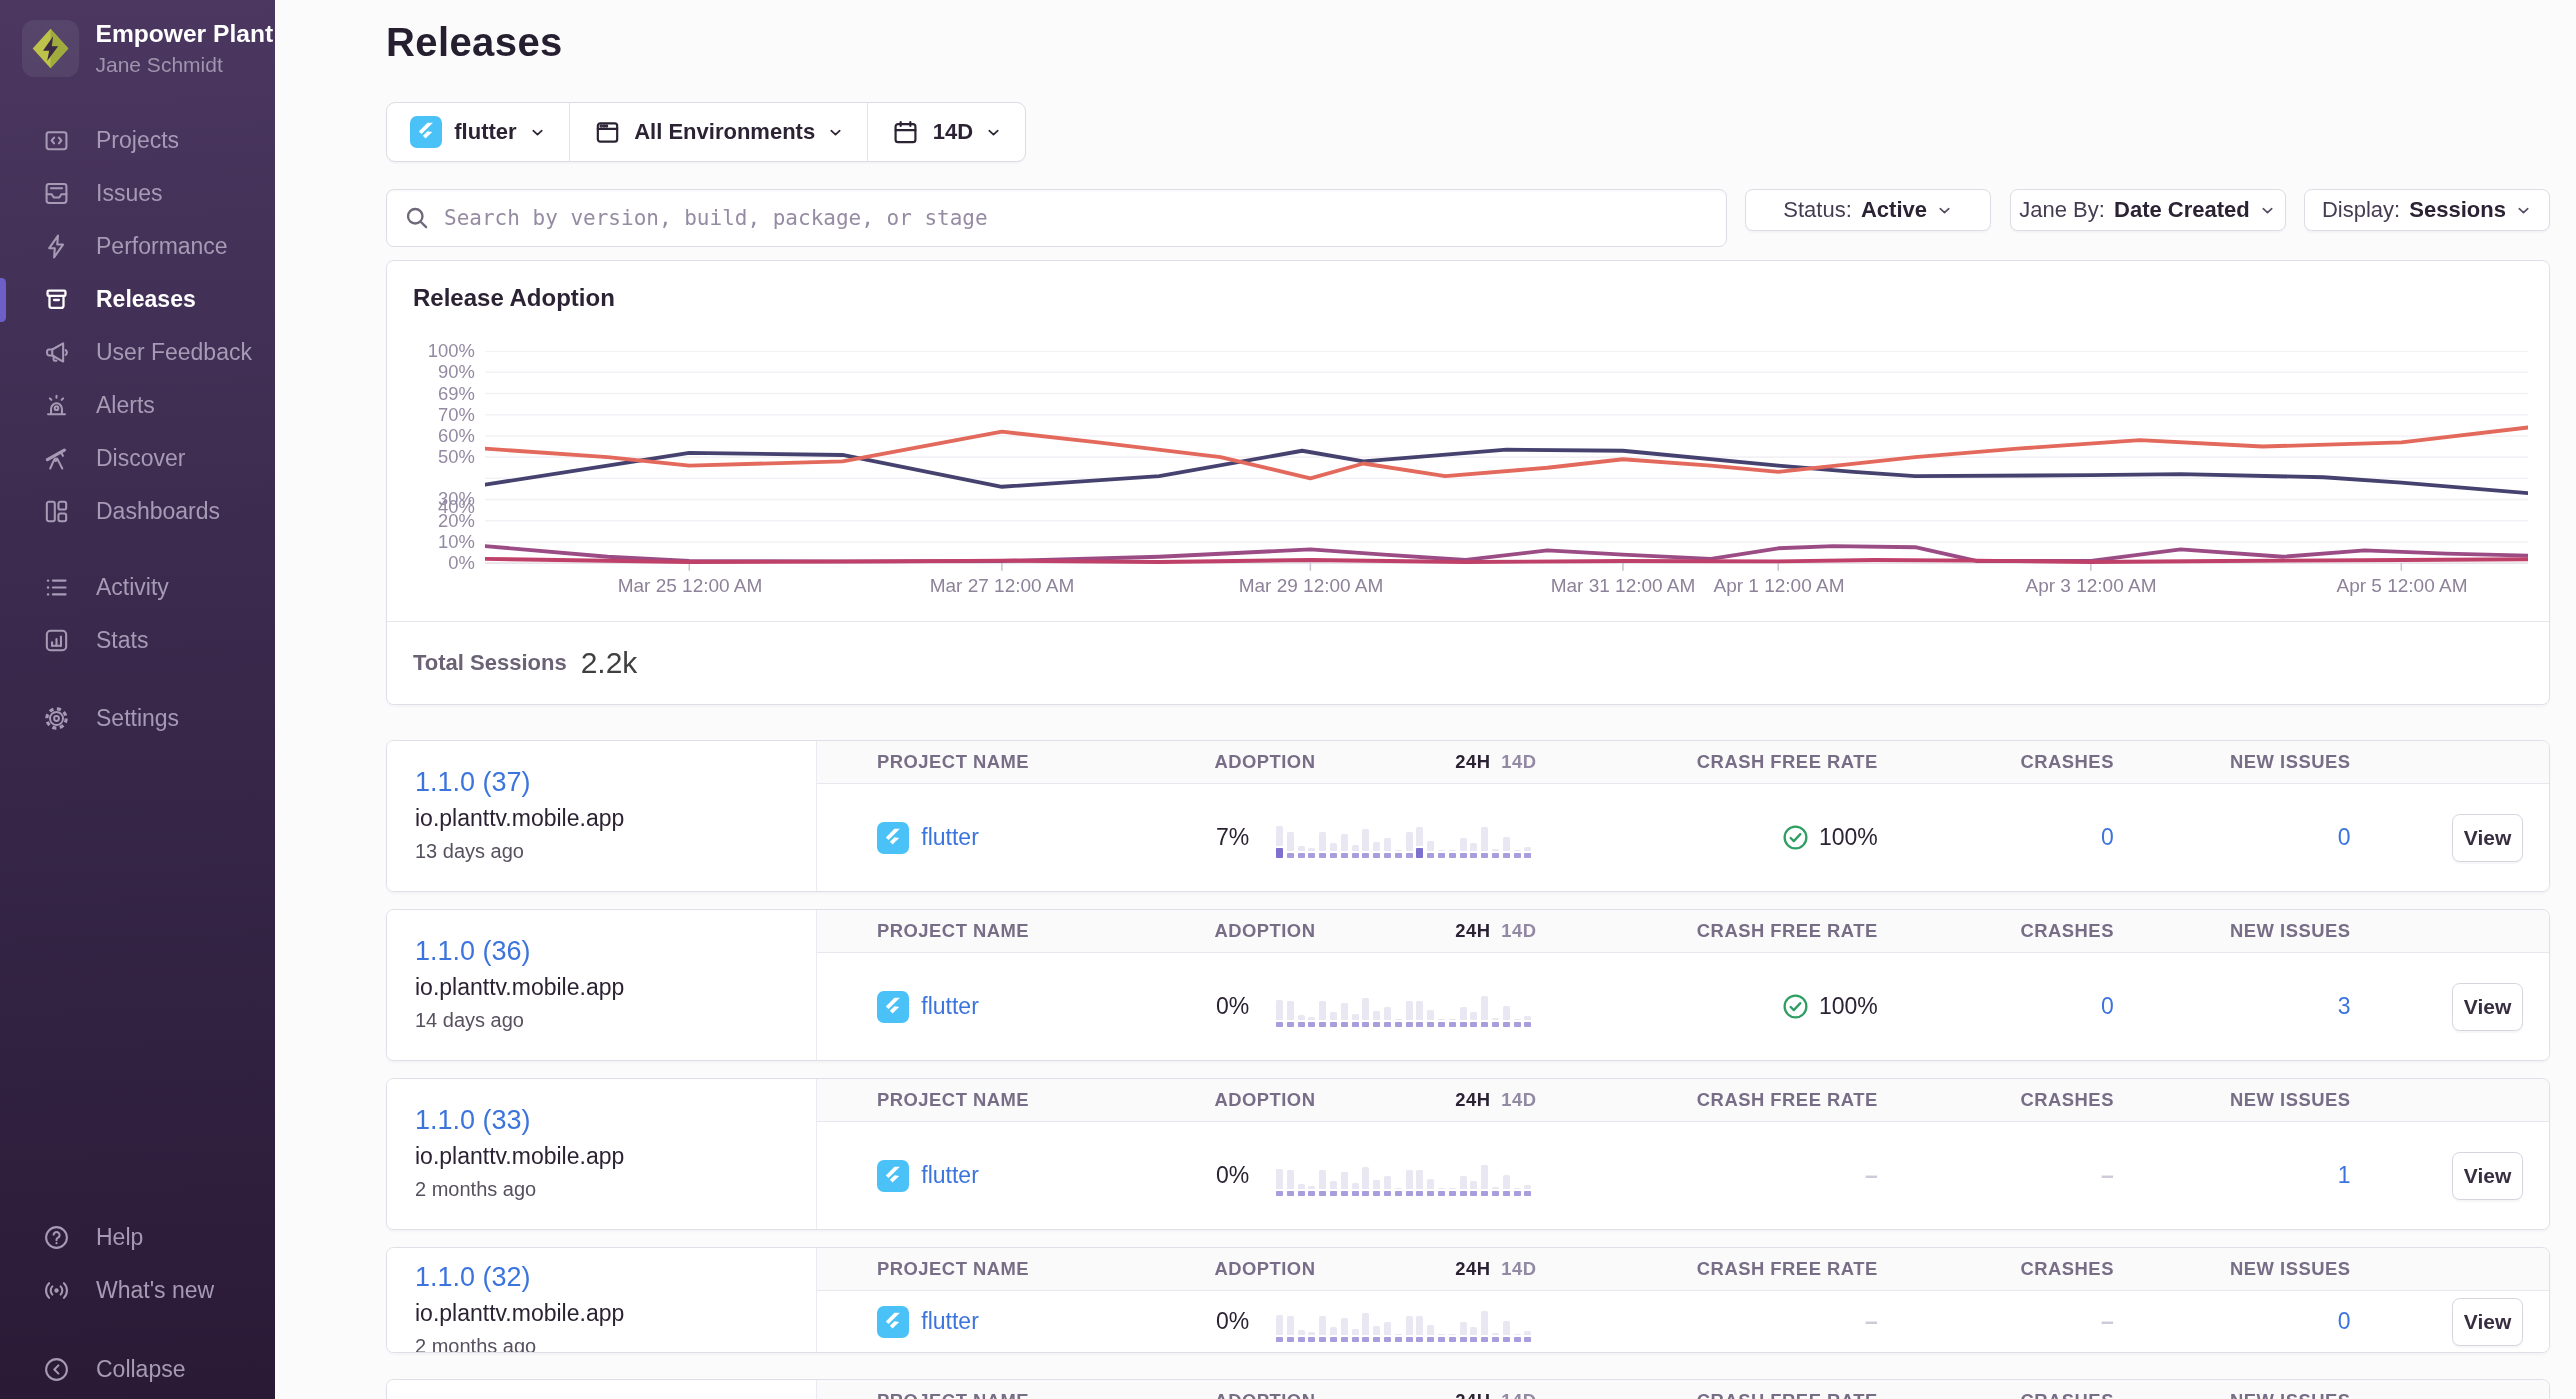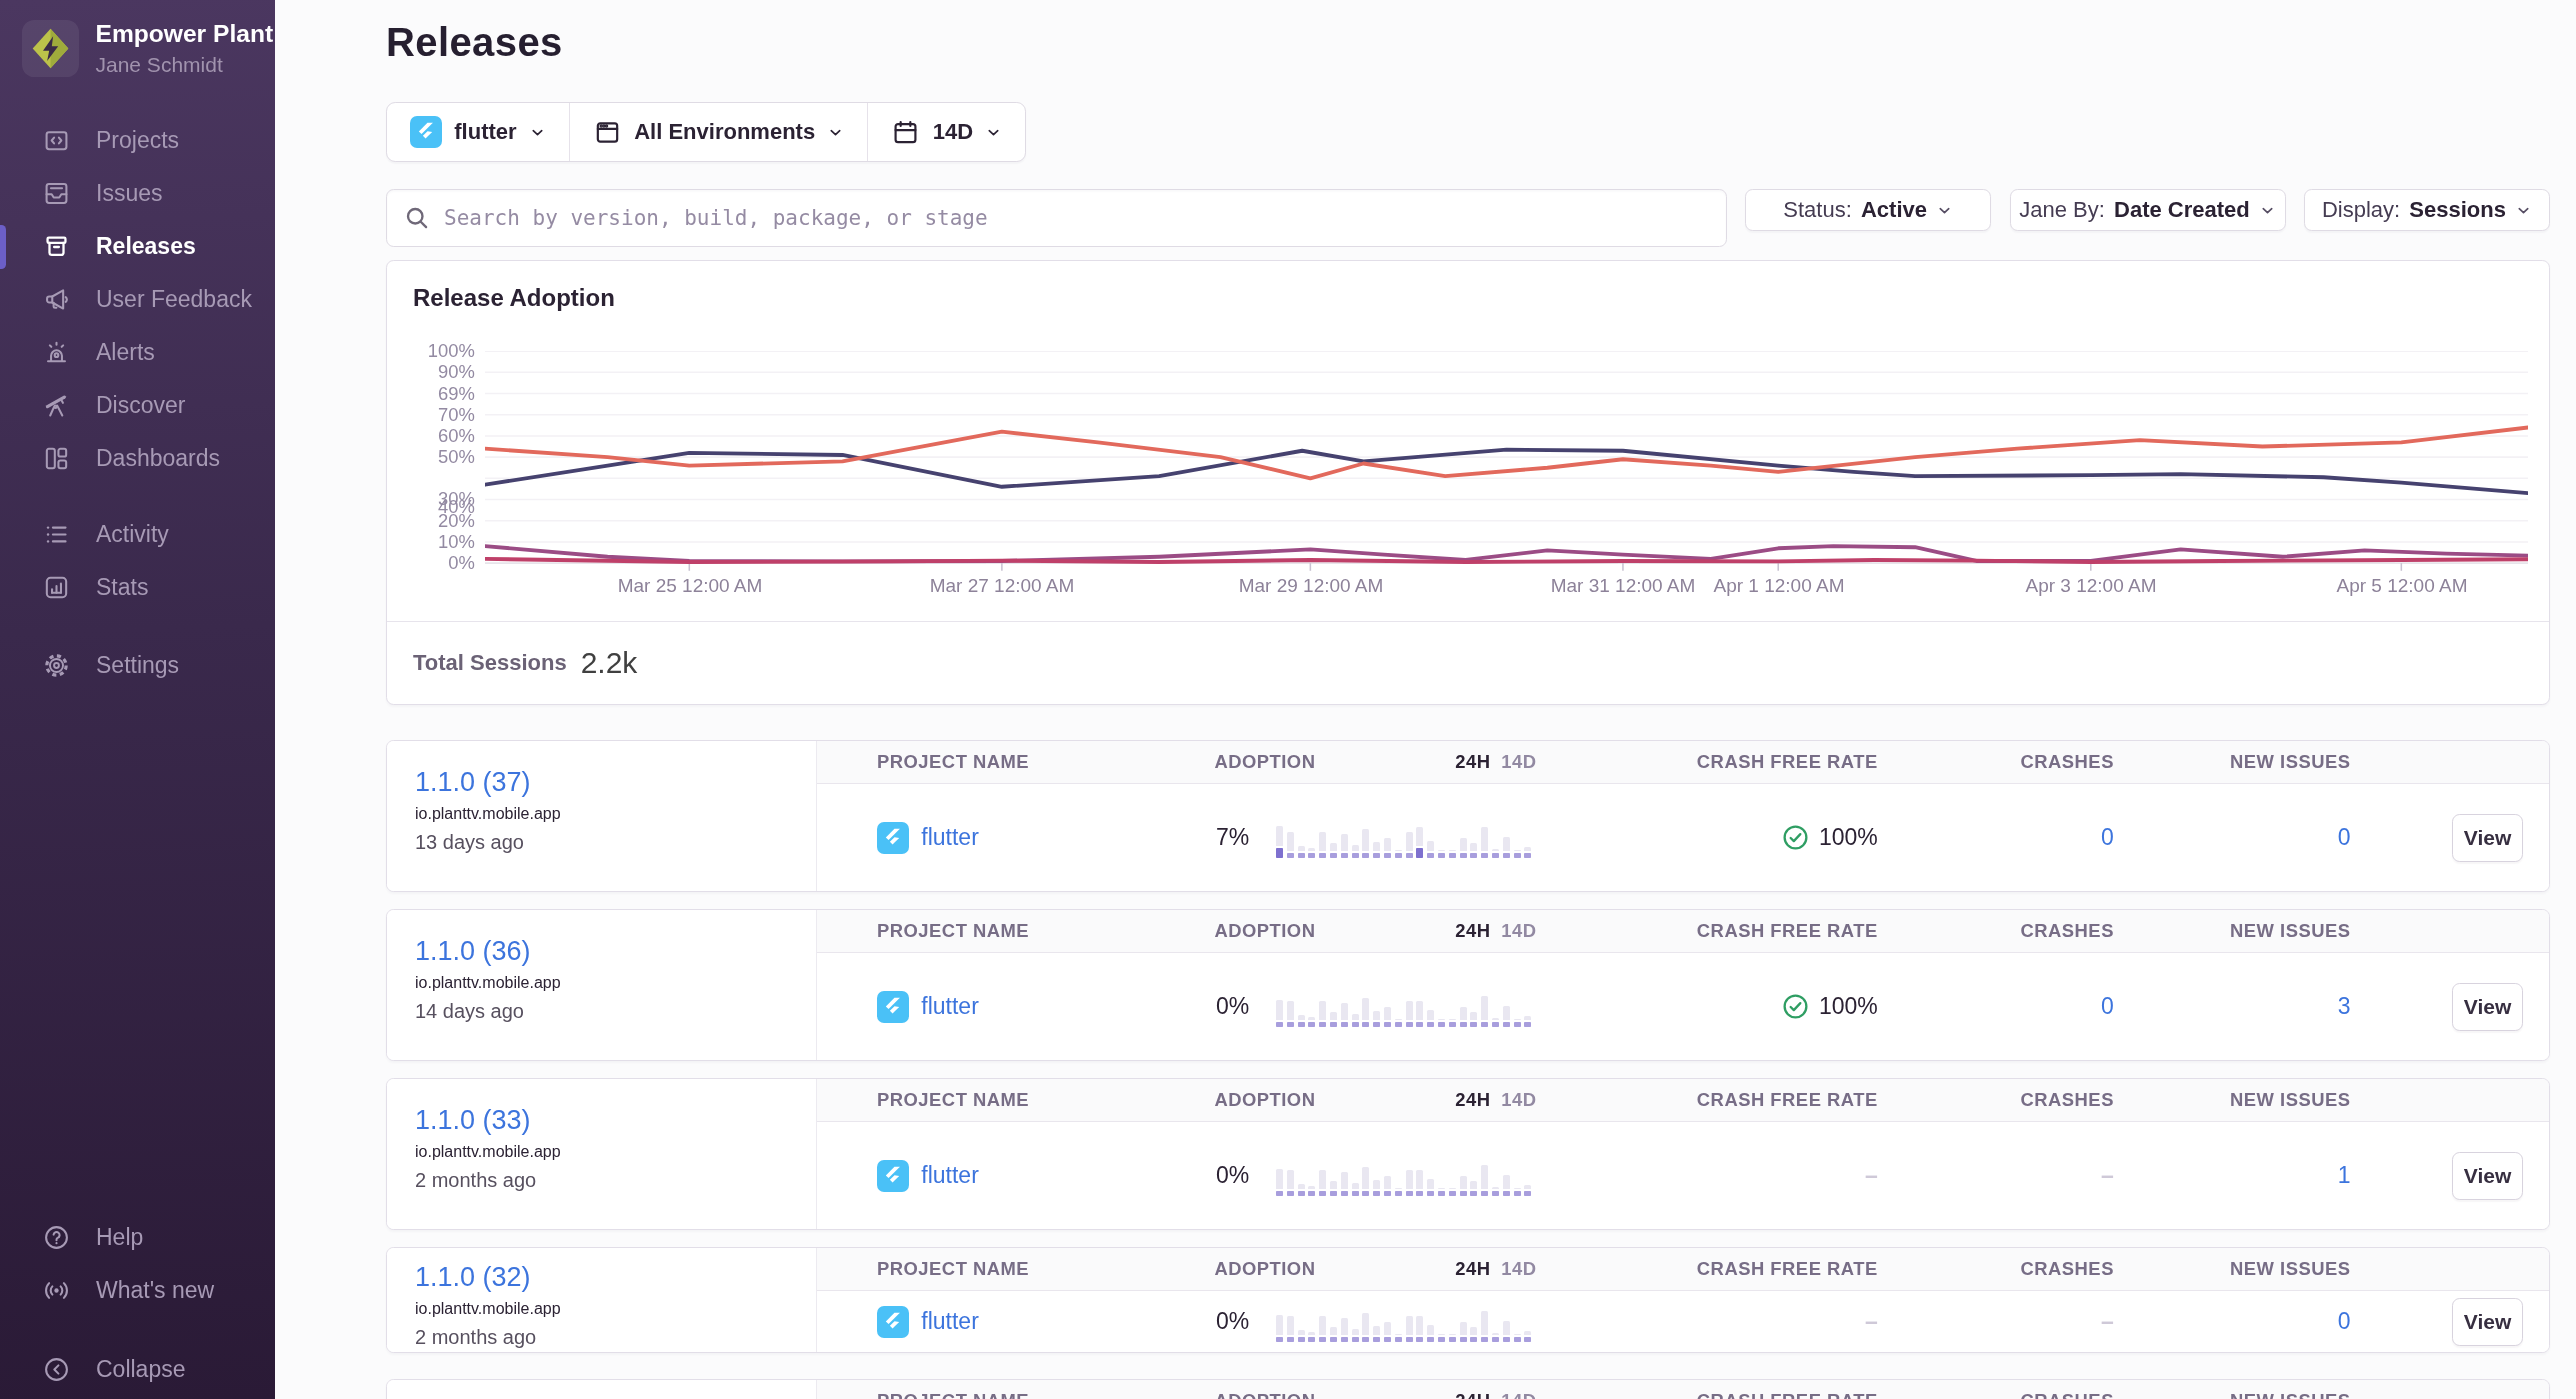--- a/index.html
+++ b/index.html
@@ -79,21 +79,21 @@
   
   .cards { position:absolute; left:44px; top:740px; width:2164px; display:flex; flex-direction:column; gap:17px; }
   .card { background:#fff; border:1.5px solid #e2dee8; border-radius:7.7px; overflow:hidden; height:152px;
     display:grid; grid-template-columns:430px 382px 353px 338px 230px 232px 1fr; grid-template-rows:43px 1fr;
     box-shadow:0 1.5px 2.3px rgba(43,34,51,.03); }
   .card.compact { height:106px; }
   .card.partial { margin-top:9.2px; }
   .release-cell { grid-row:1 / 3; grid-column:1; border-right:1.5px solid #eceaf0; padding:26px 15.4px 0 28px; background:#fff; }
   .card.compact .release-cell { padding-top:14px; }
   .version-link { font-size:27px; color:#3c74dd; cursor:pointer; }
-  .app-id { font-size:16px; color:#2b2233; margin-top:7px; }
+  .app-id { font-size:23px; color:#2b2233; margin-top:7px; }
   .age { font-size:20px; color:#57505f; margin-top:8.4px; }
   .th { background:#fafafb; border-bottom:1.5px solid #e9e6ed; display:flex; align-items:center;
     font-size:18.4px; font-weight:700; letter-spacing:0.5px; color:#776d86; }
   .th-project { padding-left:60px; }
   .th-adoption { justify-content:space-between; padding:0 15.4px; }
   .toggle-24-14 { display:flex; gap:10.8px; cursor:pointer; }
   .t24 { color:#2b2233; } .t14 { color:#9289a2; }
   .th-right { justify-content:flex-end; }
   .th-crashfree { padding-right:12.3px; } .th-crashes { padding-right:6.1px; } .th-newissues { padding-right:1.5px; }
   .row-cell { display:flex; align-items:center; background:#fff; }
@@ -154,20 +154,28 @@
       <div class="nav-item">
         <span class="nicon">
           <svg viewBox="0 0 24 24" fill="none" stroke="currentColor" stroke-width="1.7" stroke-linecap="round" stroke-linejoin="round">
             <rect x="3.8" y="4.2" width="16.4" height="15.6" rx="2"></rect>
             <path d="M3.8 12.6h4.2l1.7 2.7h4.6l1.7-2.7h4.2"></path>
             <path d="M7.4 7.7h9.2"></path>
           </svg>
         </span>
         <span class="nlabel">Issues</span>
       </div>
+      <div class="nav-item">
+        <span class="nicon">
+          <svg viewBox="0 0 24 24" fill="none" stroke="currentColor" stroke-width="1.7" stroke-linecap="round" stroke-linejoin="round">
+            <path d="M13.2 3 6 13.4h4.6L10 21l7.4-10.6h-4.8z"></path>
+          </svg>
+        </span>
+        <span class="nlabel">Performance</span>
+      </div>
       <div class="nav-item active">
         <span class="active-bar"></span>
         <span class="nicon">
           <svg viewBox="0 0 24 24" fill="none" stroke="currentColor" stroke-width="1.9" stroke-linecap="round" stroke-linejoin="round">
             <rect x="4.6" y="4.6" width="14.8" height="4.4" rx="1"></rect>
             <path d="M6.2 9v8.2A1.8 1.8 0 0 0 8 19h8a1.8 1.8 0 0 0 1.8-1.8V9"></path>
             <path d="M10 12.4h4"></path>
           </svg>
         </span>
         <span class="nlabel">Releases</span>

